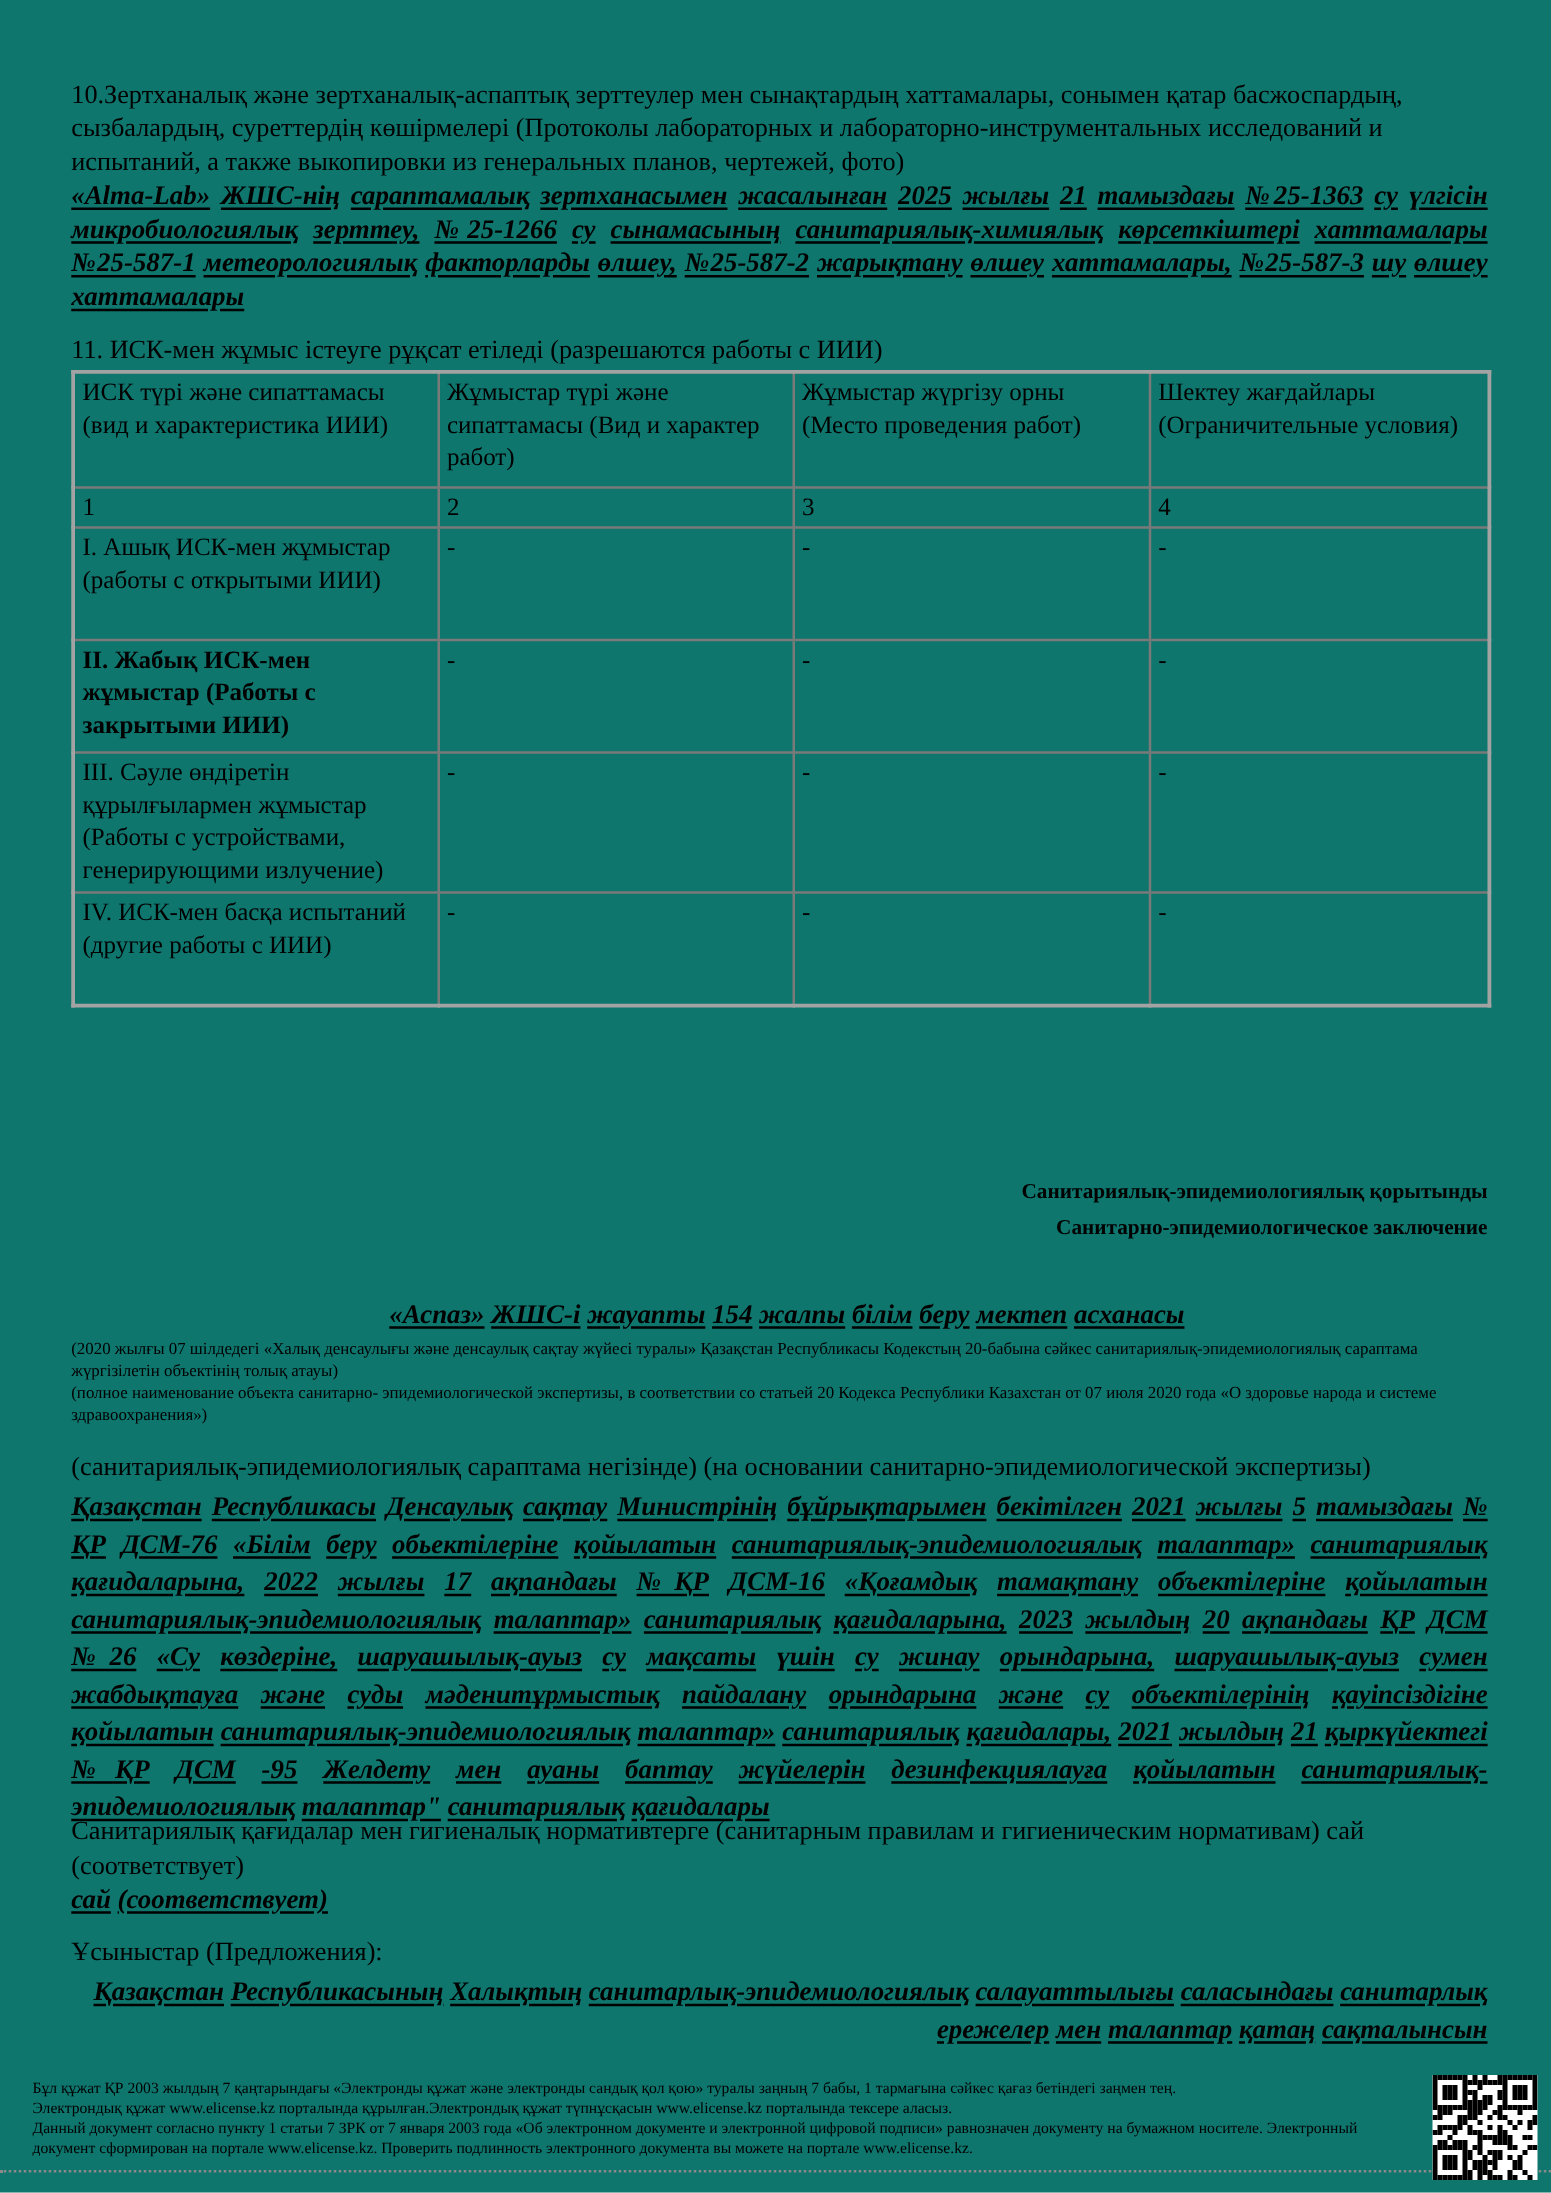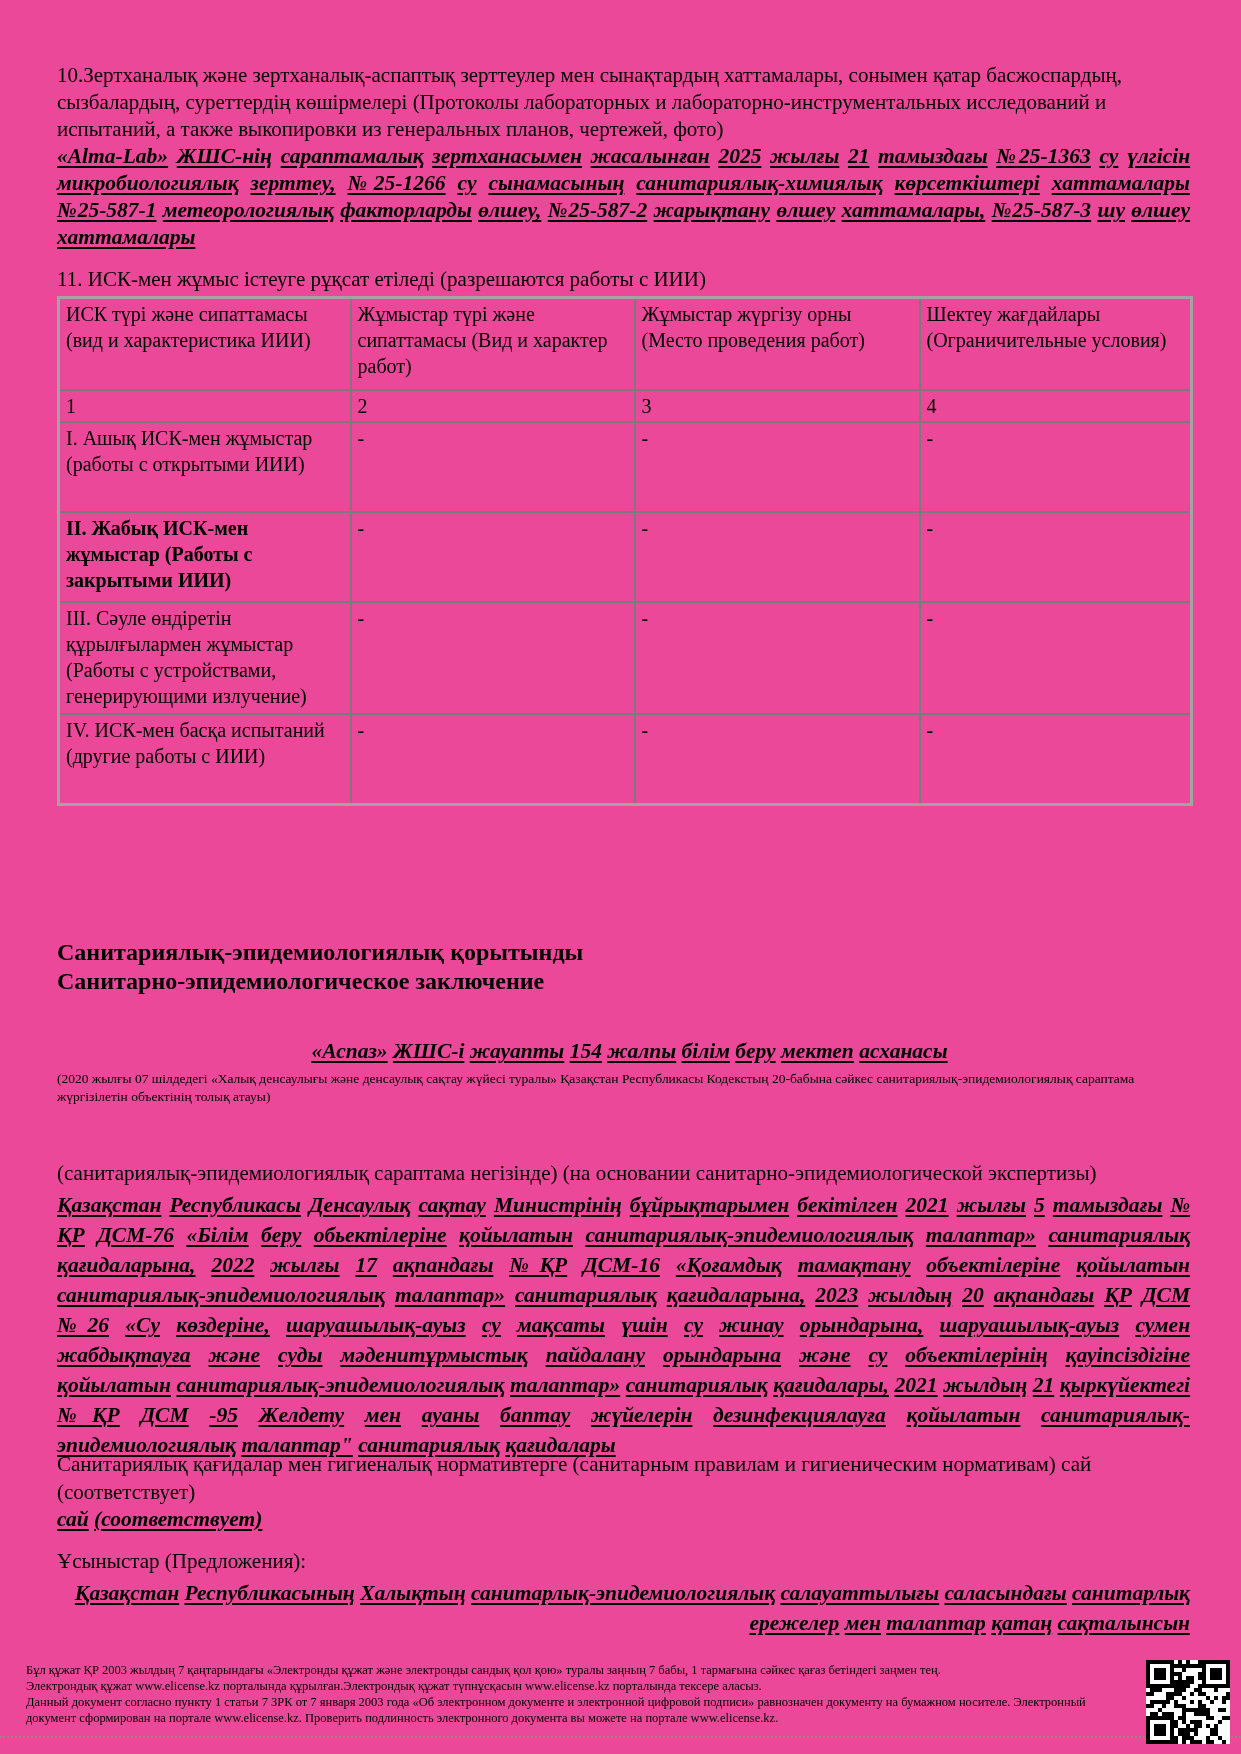--- a/index.html
+++ b/index.html
@@ -1,27 +1,27 @@
 <!DOCTYPE html>
 <html><head>
 <meta charset="utf-8">
 <style>
   html,body { margin:0; padding:0; background:#e8e8e8; }
   .page {
     position:relative; width:1241px; height:1754px; margin:0 auto;
-    background:#ec4899; color:#000;
+    background:#0f766e; color:#000;
     font-family:"Liberation Serif","DejaVu Serif",serif;
     overflow:hidden;
   }
   .abs { position:absolute; left:57px; width:1133px; }
   p { margin:0; }
   .body-text { font-size:21px; line-height:27px; text-align:left; }
   .biu { font-size:21.5px; line-height:27px; font-weight:bold; font-style:italic; text-align:justify; }
   .uw u { text-decoration:underline; text-decoration-thickness:2px; text-underline-offset:3px; }
-  .heading { font-size:24px; line-height:29px; font-weight:bold; text-align:left; }
+  .heading { font-size:17px; line-height:29px; font-weight:bold; text-align:right; }
   .small-note { font-size:13.5px; line-height:17.5px; }
   .reg { line-height:30px; }
   table.isk { border-collapse:collapse; table-layout:fixed; width:1133px;
     font-size:20px; line-height:26px; border:3px solid #a3a3a3; }
   table.isk td { border:2px solid #7a7a7a; vertical-align:top; padding:2px 6px 2px 6px; }
   .rh-head { height:86px; } .rh-idx { height:26px; } .rh-a { height:84px; }
   .rh-b { height:84px;font-weight:bold; } .rh-c { height:106px; } .rh-d { height:84px; }
   .footer { position:absolute; left:26px; top:1662px; width:1105px;
     font-size:12.5px; line-height:16px; }
   .qr-box { position:absolute; left:1146px; top:1660px; width:84px; height:84px; z-index:2; background:#fff; }
@@ -89,20 +89,21 @@
 
   <div class="abs heading" style="top:938px;">
     <p>Санитариялық-эпидемиологиялық қорытынды</p>
     <p>Санитарно-эпидемиологическое заключение</p>
   </div>
 
   <p class="abs biu uw" style="top:1038px; padding-left:6px; text-align:center;"><u>«Аспаз»</u> <u>ЖШС-і</u> <u>жауапты</u> <u>154</u> <u>жалпы</u> <u>білім</u> <u>беру</u> <u>мектеп</u> <u>асханасы</u></p>
 
   <div class="abs small-note" style="top:1070px;">
     <p>(2020 жылғы 07 шілдедегі «Халық денсаулығы және денсаулық сақтау жүйесі туралы» Қазақстан Республикасы Кодекстың 20-бабына сәйкес санитариялық-эпидемиологиялық сараптама жүргізілетін объектінің толық атауы)</p>
+    <p>(полное наименование объекта санитарно- эпидемиологической экспертизы, в соответствии со статьей 20 Кодекса Республики Казахстан от 07 июля 2020 года «О здоровье народа и системе здравоохранения»)</p>
   </div>
 
   <p class="abs body-text" style="top:1160px;">(санитариялық-эпидемиологиялық сараптама негізінде) (на основании санитарно-эпидемиологической экспертизы)</p>
 
   <p class="abs biu uw reg" style="top:1190px;"><u>Қазақстан</u> <u>Республикасы</u> <u>Денсаулық</u> <u>сақтау</u> <u>Министрінің</u> <u>бұйрықтарымен</u> <u>бекітілген</u> <u>2021</u> <u>жылғы</u> <u>5</u> <u>тамыздағы</u> <u>№</u> <u>ҚР</u> <u>ДСМ-76</u> <u>«Білім</u> <u>беру</u> <u>обьектілеріне</u> <u>қойылатын</u> <u>санитариялық-эпидемиологиялық</u> <u>талаптар»</u> <u>санитариялық</u> <u>қағидаларына,</u> <u>2022</u> <u>жылғы</u> <u>17</u> <u>ақпандағы</u> <u>№ҚР</u> <u>ДСМ-16</u> <u>«Қоғамдық</u> <u>тамақтану</u> <u>объектілеріне</u> <u>қойылатын</u> <u>санитариялық-эпидемиологиялық</u> <u>талаптар»</u> <u>санитариялық</u> <u>қағидаларына,</u> <u>2023</u> <u>жылдың</u> <u>20</u> <u>ақпандағы</u> <u>ҚР</u> <u>ДСМ</u> <u>№26</u> <u>«Су</u> <u>көздеріне,</u> <u>шаруашылық-ауыз</u> <u>су</u> <u>мақсаты</u> <u>үшін</u> <u>су</u> <u>жинау</u> <u>орындарына,</u> <u>шаруашылық-ауыз</u> <u>сумен</u> <u>жабдықтауға</u> <u>және</u> <u>суды</u> <u>мәденитұрмыстық</u> <u>пайдалану</u> <u>орындарына</u> <u>және</u> <u>су</u> <u>объектілерінің</u> <u>қауіпсіздігіне</u> <u>қойылатын</u> <u>санитариялық-эпидемиологиялық</u> <u>талаптар»</u> <u>санитариялық</u> <u>қағидалары,</u> <u>2021</u> <u>жылдың</u> <u>21</u> <u>қыркүйектегі</u> <u>№ҚР</u> <u>ДСМ</u> <u>-95</u> <u>Желдету</u> <u>мен</u> <u>ауаны</u> <u>баптау</u> <u>жүйелерін</u> <u>дезинфекциялауға</u> <u>қойылатын</u> <u>санитариялық-эпидемиологиялық</u> <u>талаптар"</u> <u>санитариялық</u> <u>қағидалары</u></p>
 
   <div class="abs" style="top:1450px;">
     <p class="body-text" style="line-height:28px;">Санитариялық қағидалар мен гигиеналық нормативтерге (санитарным правилам и гигиеническим нормативам) сай (соответствует)</p>
     <p class="biu uw" style="text-align:left;"><u>сай</u> <u>(соответствует)</u></p>
   </div>

